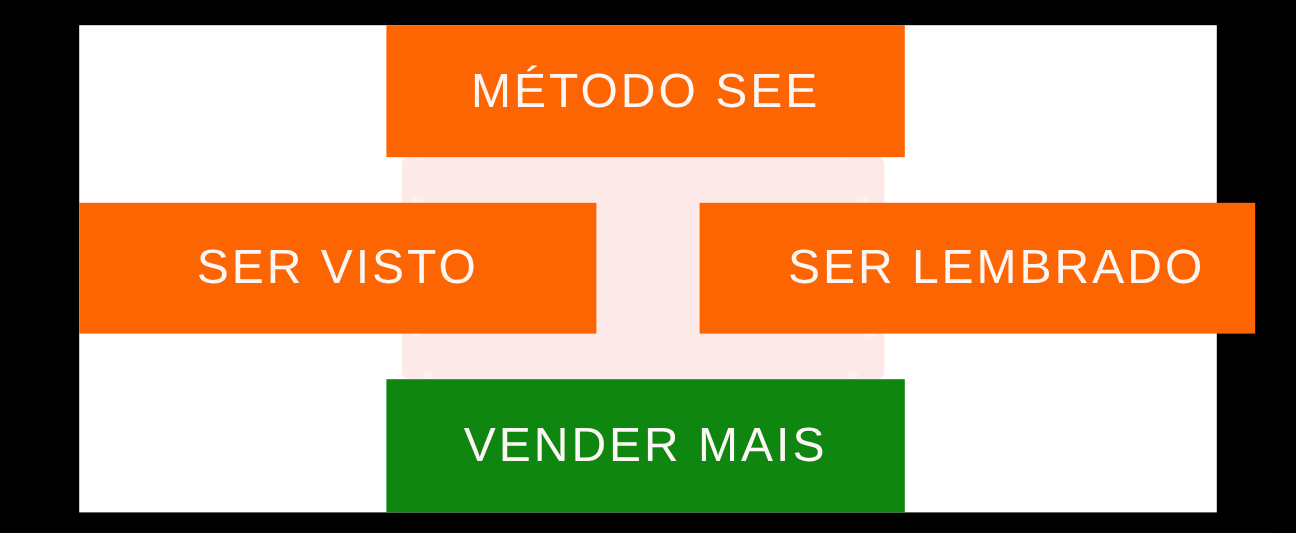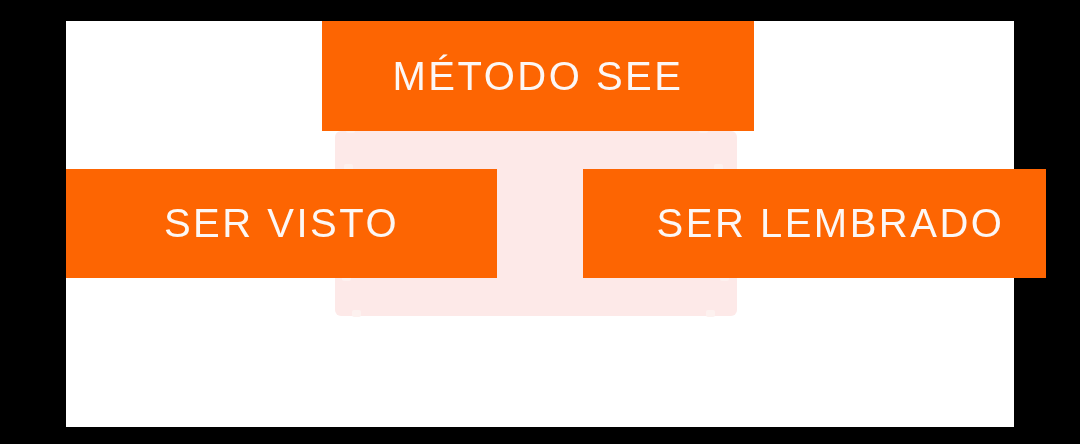--- a/index.html
+++ b/index.html
@@ -87,15 +87,18 @@
     </div>
 
     <div class="box orange box-left">
       <span>SER VISTO</span>
     </div>
 
     <div class="box orange box-right">
       <span>SER LEMBRADO</span>
     </div>
 
+    <div class="box green box-bottom">
+      <span>VENDER MAIS</span>
+    </div>
 
   </div>
 </div>
 
 </body></html>

